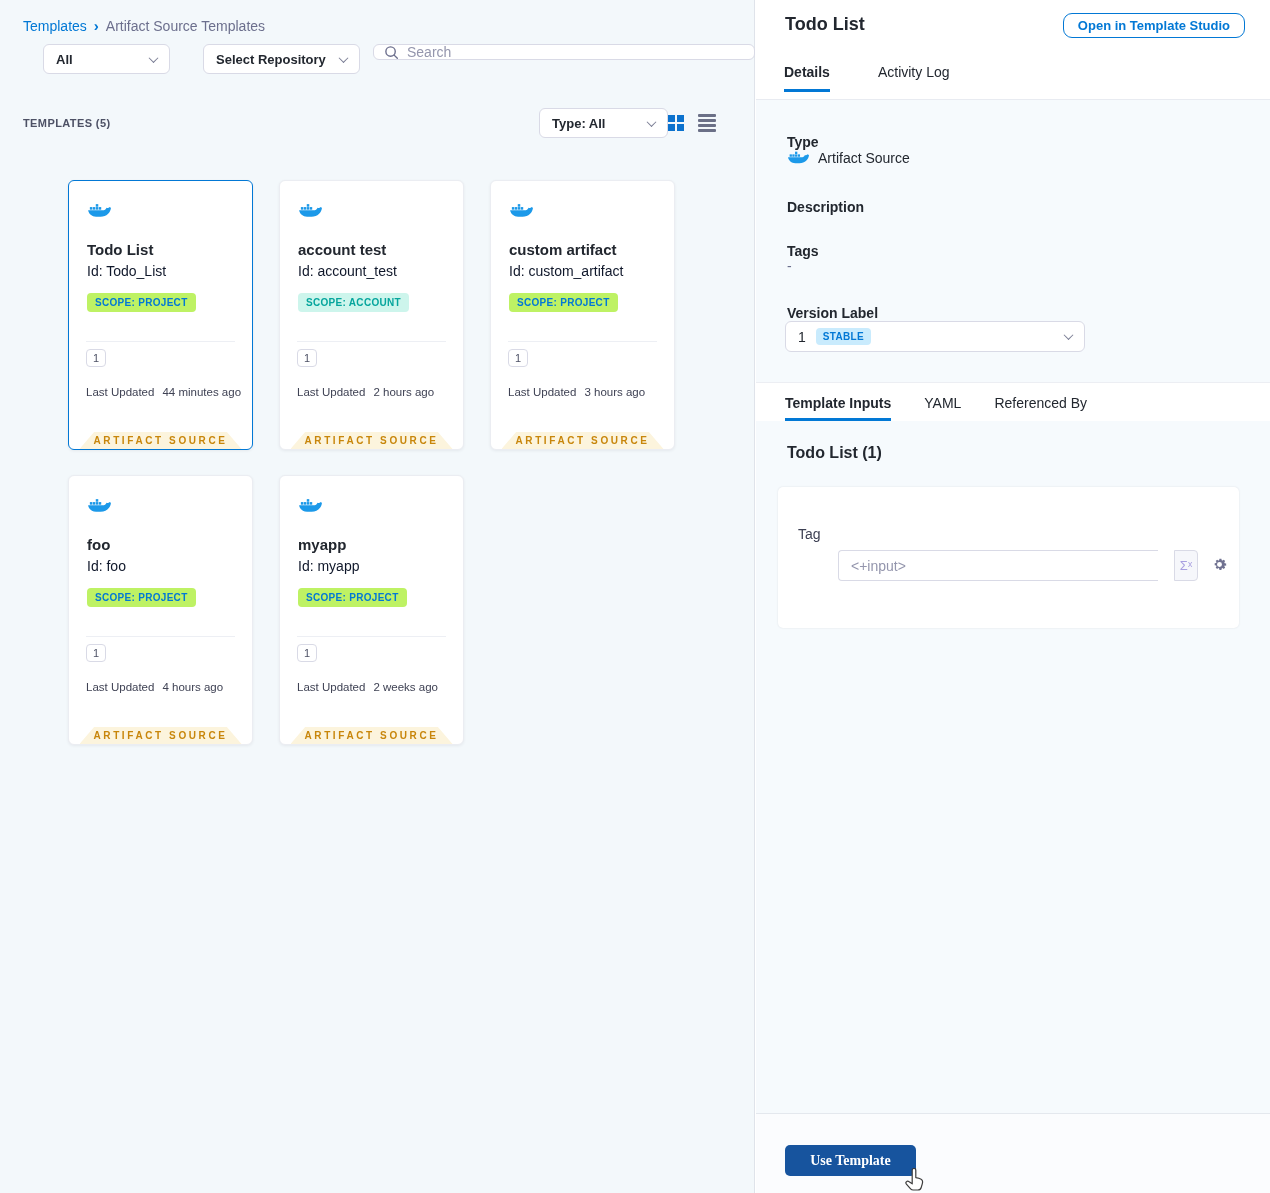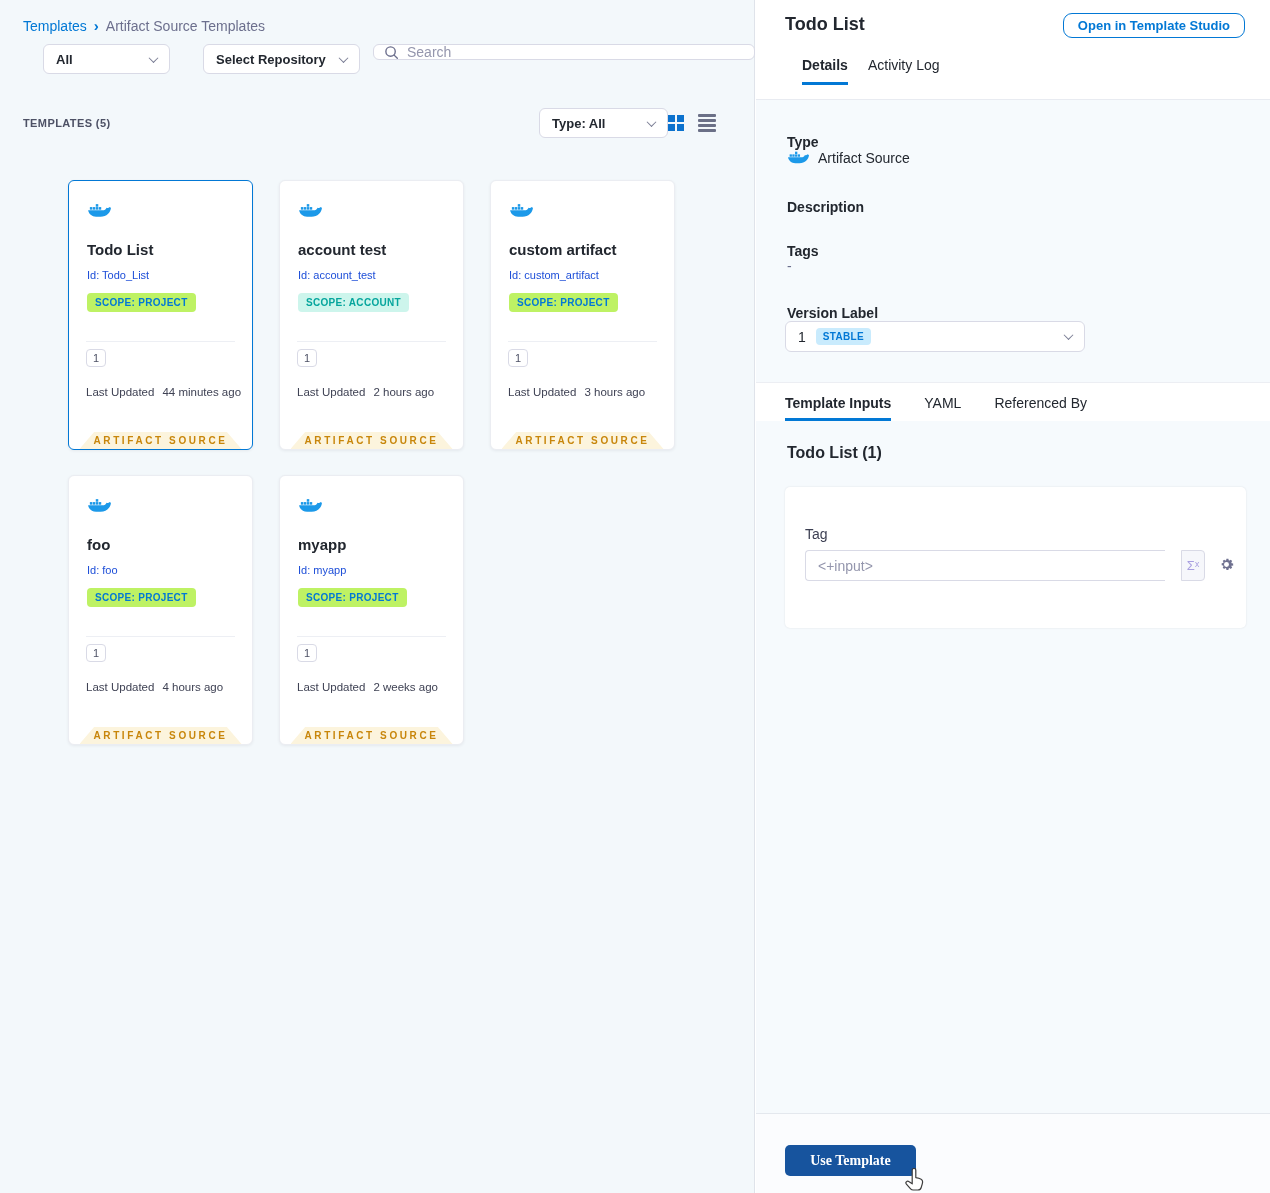--- a/index.html
+++ b/index.html
@@ -30,58 +30,58 @@
   .grid-icon { display:inline-grid; grid-template-columns:7px 7px; grid-template-rows:7px 7px; gap:2px; cursor:pointer; }
   .grid-icon i { background:#0b72ce; }
   .list-icon { display:flex; flex-direction:column; gap:2.5px; cursor:pointer; }
   .list-icon i { width:18px; height:2.5px; background:#6b7087; border-radius:1px; }
 
   .card-grid { position:absolute; left:68px; top:180px; width:633px; display:flex; flex-wrap:wrap; gap:25px 26px; }
   .card { position:relative; width:185px; height:270px; background:#fff; border:1px solid #ebedf2; border-radius:6px; box-shadow:0 1px 3px rgba(40,41,61,.07); overflow:hidden; cursor:pointer; }
   .card.selected { border-color:#0278d5; }
   .card .docker-wrap { position:absolute; left:18px; top:20px; color:#1c99e9; }
   .card-title { position:absolute; left:18px; top:60px; font-size:15px; font-weight:600; color:#22272f; }
-  .card-id { position:absolute; left:18px; top:88px; font-size:11px; color:#1d4ed8; }
+  .card-id { position:absolute; left:18px; top:82px; font-size:14px; color:#0f172a; }
   .scope { position:absolute; left:18px; top:112px; font-size:10px; font-weight:700; letter-spacing:.3px; padding:4px 8px; border-radius:4px; }
   .scope-project { background:#bef264; color:#0278d5; }
   .scope-account { background:#cdf5ec; color:#06a59d; }
   .card-divider { position:absolute; left:17px; right:17px; top:160px; height:1px; background:#edeff4; }
   .ver-chip { position:absolute; left:17px; top:168px; padding:2px 6px; border:1px solid #d9dae6; border-radius:4px; background:#fff; font-size:11px; color:#4d5165; }
   .updated { position:absolute; left:17px; top:205px; font-size:11.5px; color:#3f4254; display:flex; gap:8px; white-space:nowrap;justify-content:center; }
   .card-foot { position:absolute; bottom:0; left:50%; transform:translateX(-50%); width:162px; height:17px; line-height:17px; background:#fcf4dd; clip-path:polygon(9% 0, 91% 0, 100% 100%, 0 100%); color:#c8860b; font-size:10px; font-weight:700; letter-spacing:2.6px; text-align:center; }
 
   
   .right-panel { position:absolute; left:756px; top:0; width:514px; height:1193px; background:#f6fafd; }
   .rp-header { position:absolute; top:0; left:0; right:0; height:57px; background:#fff; }
   .rp-title { position:absolute; left:29px; top:14px; font-size:18px; font-weight:700; color:#22272f; }
   .open-btn { position:absolute; right:25px; top:13px; height:25px; padding:0 14px; display:flex; align-items:center; background:#fff; border:1.5px solid #0278d5; border-radius:9px; color:#0278d5; font-size:13px; font-weight:600; cursor:pointer; font-family:inherit; }
 
-  .rp-tabs { position:absolute; top:57px; left:0; right:0; height:43px; background:#fff; border-bottom:1px solid #e8ebf1; display:flex; align-items:flex-start; padding-left:46px; gap:20px; }
+  .rp-tabs { position:absolute; top:57px; left:0; right:0; height:43px; background:#fff; border-bottom:1px solid #e8ebf1; display:flex; align-items:center; padding-left:28px; gap:48px; }
   .tab { font-size:14px; color:#22272f; padding-bottom:12px; cursor:pointer; }
   .tab.active { font-weight:600; padding-bottom:9px; border-bottom:3px solid #0278d5; }
 
   .rp-details { position:absolute; top:100px; left:0; right:0; height:282px; }
   .fld-label { position:absolute; left:31px; font-size:14px; font-weight:600; color:#22272f;margin-top:9px; }
   .type-row { position:absolute; left:31px; top:49px; display:flex; align-items:center; gap:9px; color:#1c99e9; }
   .type-value { font-size:14px; color:#22272f; }
   .tags-dash { position:absolute; left:31px; top:158px; font-size:14px; color:#6c6f8d; }
   .version-select { position:absolute; left:29px; top:221px; width:300px; height:31px; background:#fff; border:1px solid #d9dae6; border-radius:6px; display:flex; align-items:center; padding:0 12px; gap:10px; cursor:pointer; }
   .version-num { font-size:14px; color:#22272f; }
   .stable-badge { background:#c9ebfd; color:#0278d5; font-size:10px; font-weight:700; letter-spacing:.3px; padding:3px 7px; border-radius:4px; }
   .version-select .chev { margin-left:auto; }
 
   .inputs-tabs { position:absolute; top:382px; left:0; right:0; height:39px; background:#fff; border-top:1px solid #eceef3; display:flex; align-items:flex-end; padding-left:29px; gap:33px; }
   .inputs-tabs .tab { padding-bottom:10px; }
   .inputs-tabs .tab.active { padding-bottom:7px; }
 
   .inputs-title { position:absolute; left:31px; top:444px; font-size:16px; font-weight:700; color:#22272f; }
-  .input-card { position:absolute; left:29px; top:487px; width:461px; height:141px; background:#fff; border-radius:5px; box-shadow:0 0 2px rgba(40,41,61,.12); }
+  .input-card { position:absolute; left:22px; top:487px; width:461px; height:141px; background:#fff; border-radius:5px; box-shadow:0 0 2px rgba(40,41,61,.12); }
   .tag-label { position:absolute; left:20px; top:39px; font-size:14px; color:#3c3f52; }
   .tag-row { position:absolute; left:20px; top:63px; width:400px; height:31px; display:flex; }
-  .tag-input { flex:1; min-width:0; border:1px solid #d9dae6; border-right:none; border-radius:4px 0 0 4px; padding:0 12px; font-size:14px; color:#22272f; outline:none; background:#fff; font-family:inherit; }
+  .tag-input { flex:1; min-width:0; border:1px solid #d9dae6; border-right:none; border-radius:4px 0 0 4px; padding:0 12px; font-size:14px; color:#22272f; outline:none; background:#fff; font-family:inherit;margin-left:40px; }
   .tag-input::placeholder { color:#9496ad; }
   .sigma-btn { width:24px; border:1px solid #d9dae6; border-radius:0 4px 4px 0; background:#f6f7fb; color:#a89fe0; font-size:13px; display:flex; align-items:center; justify-content:center; cursor:pointer;margin-left:16px; }
   .gear-wrap { position:absolute; left:433px; top:69px; cursor:pointer; }
 
   .rp-footer { position:absolute; top:1113px; left:0; right:0; bottom:0; background:#fbfcfe; border-top:1px solid #e4e8ee; }
   .use-btn { position:absolute; left:29px; top:31px; width:131px; height:31px; background:#17549e; border:none; border-radius:5px; color:#fff; font-size:14px; font-weight:700; cursor:pointer; font-family:Liberation Serif, serif; }
   .cursor-wrap { position:absolute; left:149px; top:54px; pointer-events:none; }
 </style>
 </head>
 <body>

